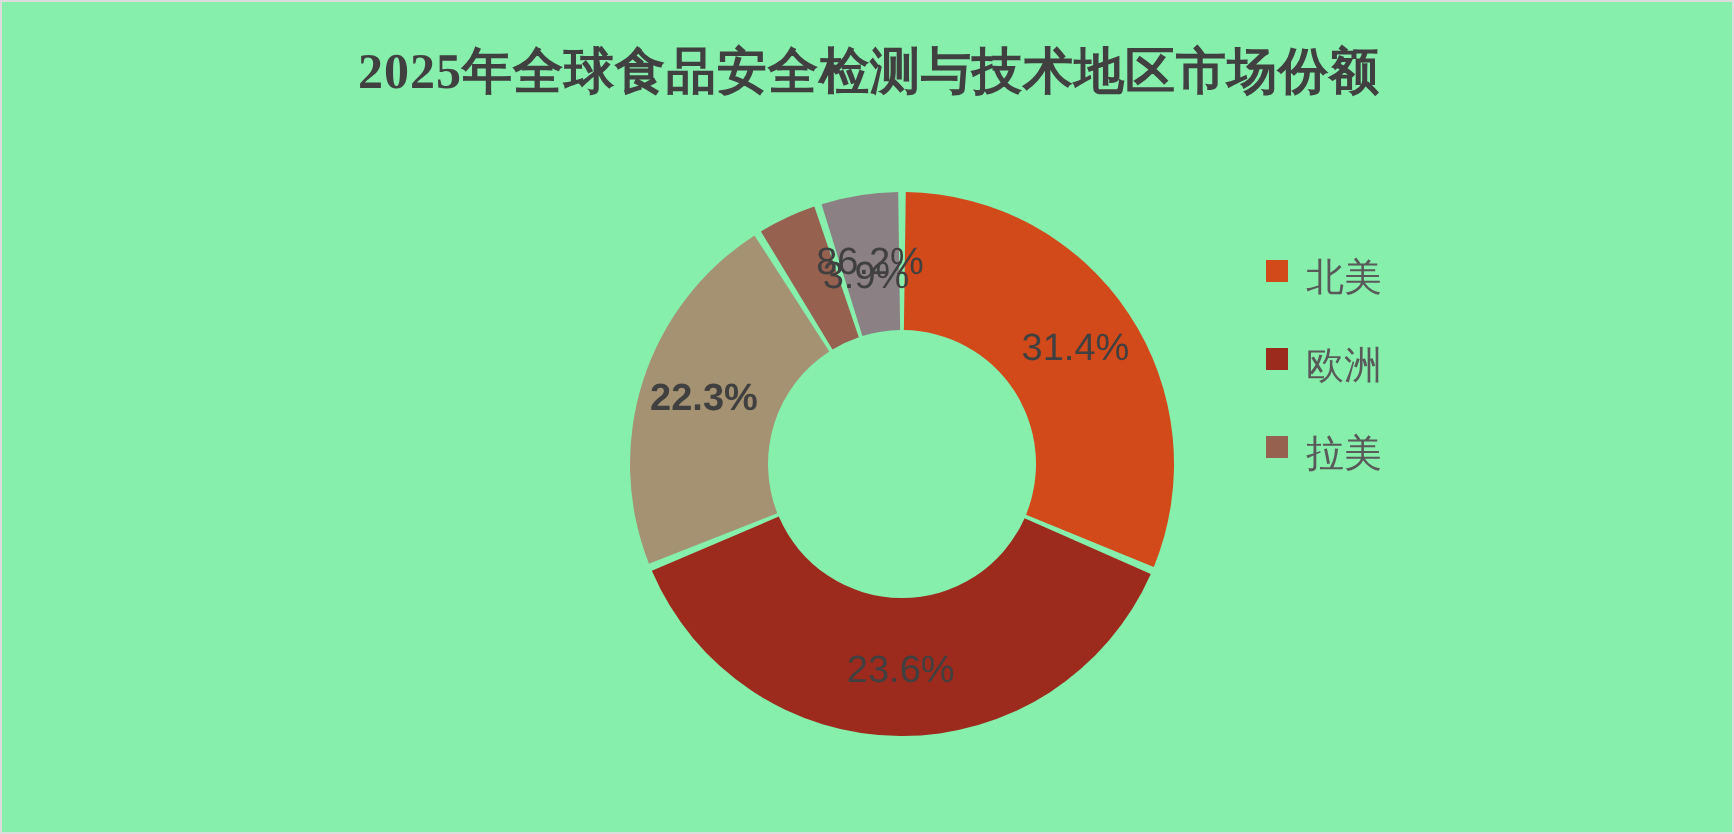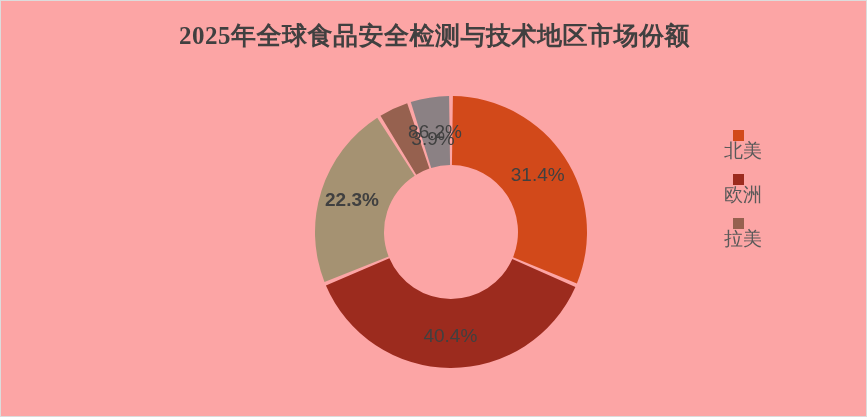--- a/index.html
+++ b/index.html
@@ -7,21 +7,21 @@
     padding: 0;
     background: #ffffff;
   }
   body {
     font-family: "Liberation Sans", "DejaVu Sans", sans-serif;
   }
   .chart-frame {
     position: relative;
     width: 867px;
     height: 417px;
-    background: #fca5a5;
+    background: #86efac;
     box-sizing: border-box;
     border: 1px solid #dcdcdc;
     overflow: hidden;
   }
   .chart-title {
     position: absolute;
     top: 18px;
     left: 0;
     width: 867px;
     text-align: center;
@@ -53,23 +53,21 @@
     transform: translate(-50%, -50%);
   }
   .legend {
     position: absolute;
     left: 632px;
     top: 129px;
     width: 220px;
   }
   .legend-item {
     display: flex;
-    align-items: center;
     height: 44px;
-    flex-direction: column;
   }
   .legend-swatch {
     width: 11px;
     height: 11px;
     flex: 0 0 11px;
     margin-right: 9px;
   }
   .legend-label {
     font-size: 19px;
     color: #595959;
@@ -90,21 +88,21 @@
       <g id="donut-slices">
           <path d="M 451.8988565261238 95.01325673473463 A 136 136 0 0 1 575.8824944136902 282.4742421040586 L 512.0156406302739 256.3586339777347 A 67 67 0 0 0 450.9354660827227 164.0065308913766 Z" fill="#D2491A"></path>
           <path d="M 574.3961695308367 285.96901860189377 A 136 136 0 0 1 324.9229093876707 284.4015112516038 L 388.3811391836319 257.30809745483424 A 67 67 0 0 0 511.28340704827986 258.08032534063886 Z" fill="#9C2B1E"></path>
           <path d="M 323.4806173596368 280.8883334688719 A 136 136 0 0 1 376.24789299934207 116.73440275847018 L 413.66624140408766 174.70738959424634 A 67 67 0 0 0 387.6705982580564 255.5773407530472 Z" fill="#A59272"></path>
           <path d="M 379.46713056131466 114.71967350946521 A 136 136 0 0 1 406.1718654486506 102.25570062426527 L 428.4081984195558 167.57449957224833 A 67 67 0 0 0 415.25218932064763 173.7148391553983 Z" fill="#96614F"></path>
           <path d="M 409.78370519400977 101.08214275136123 A 136 136 0 0 1 448.10114347387633 95.01325673473463 L 449.0645339172773 164.0065308913766 A 67 67 0 0 0 430.18756064704894 166.99634973780297 Z" fill="#8B8184"></path>
         </g>
     </svg>
     <div id="slice-labels">
         <div class="slice-label" style="left: 536.744px; top: 173.629px;">31.4%</div>
-        <div class="slice-label" style="left: 449.347px; top: 334.998px;">40.4%</div>
+        <div class="slice-label" style="left: 449.347px; top: 334.998px;">23.6%</div>
         <div class="slice-label" style="left: 350.99px; top: 199.173px; font-weight: bold;">22.3%</div>
         <div class="slice-label" style="left: 404px; top: 138px; margin-left: 28px;">3.9%</div>
         <div class="slice-label" style="left: 434px; top: 131px;">86.2%</div>
       </div>
   </div>
 
   <div class="legend" id="legend">
       <div class="legend-item">
         <span class="legend-swatch" style="background: rgb(210, 73, 26);"></span>
         <span class="legend-label">北美</span>

